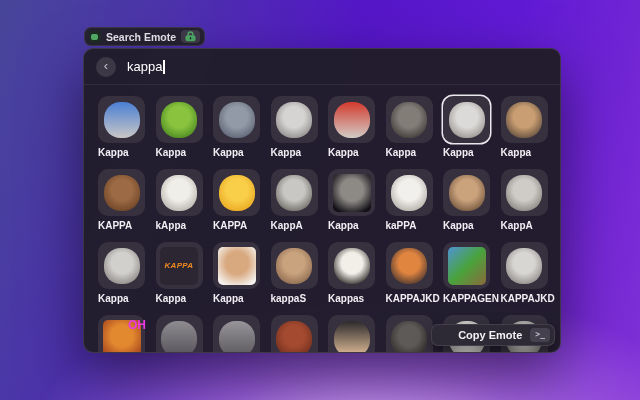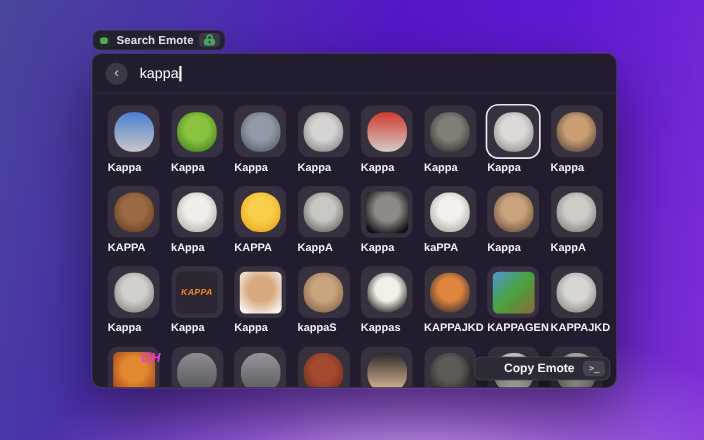--- a/index.html
+++ b/index.html
@@ -40,21 +40,21 @@
   .cell { width:47px; }
   .tile { width:47px; height:47px; border-radius:10px; background:#37313f; position:relative;
           display:flex; align-items:center; justify-content:center; }
   .tile.selected { box-shadow:0 0 0 1.5px #e9e7ee; }
   .art { width:36px; height:36px; }
   .art.round { border-radius:46%; }
   .art.square { border-radius:5px; width:38px; height:38px; }
   .tile-label { display:block; margin-top:4px; font-size:10px; font-weight:600; color:#f1eff3; white-space:nowrap; }
   .overlay { position:absolute; font-weight:800; }
   .overlay.center { font-size:8px; font-style:italic; letter-spacing:.3px; }
-  .overlay.right { right:-1px; top:3px; font-size:12px;font-style:italic; }
+  .overlay.right { right:-1px; top:3px; font-size:12px; }
   .tooltip { position:absolute; right:5px; bottom:6px; height:22px; background:#2d2a36;
              border:1px solid rgba(255,255,255,.10); border-radius:7px; display:flex; align-items:center;
              padding:0 4px 0 10px; gap:8px; box-shadow:0 6px 16px rgba(0,0,0,.45); cursor:pointer; }
   .tooltip-label { font-size:11px; font-weight:700; color:#f3f2f5; white-space:nowrap;margin-left:16px; }
   .keycap { background:#45414e; border-radius:4px; font-family:"DejaVu Sans Mono", monospace;
             font-size:8px; font-weight:700; color:#c5c2cc; padding:3px 5px; line-height:1; }
 </style>
 </head>
 <body>
 

